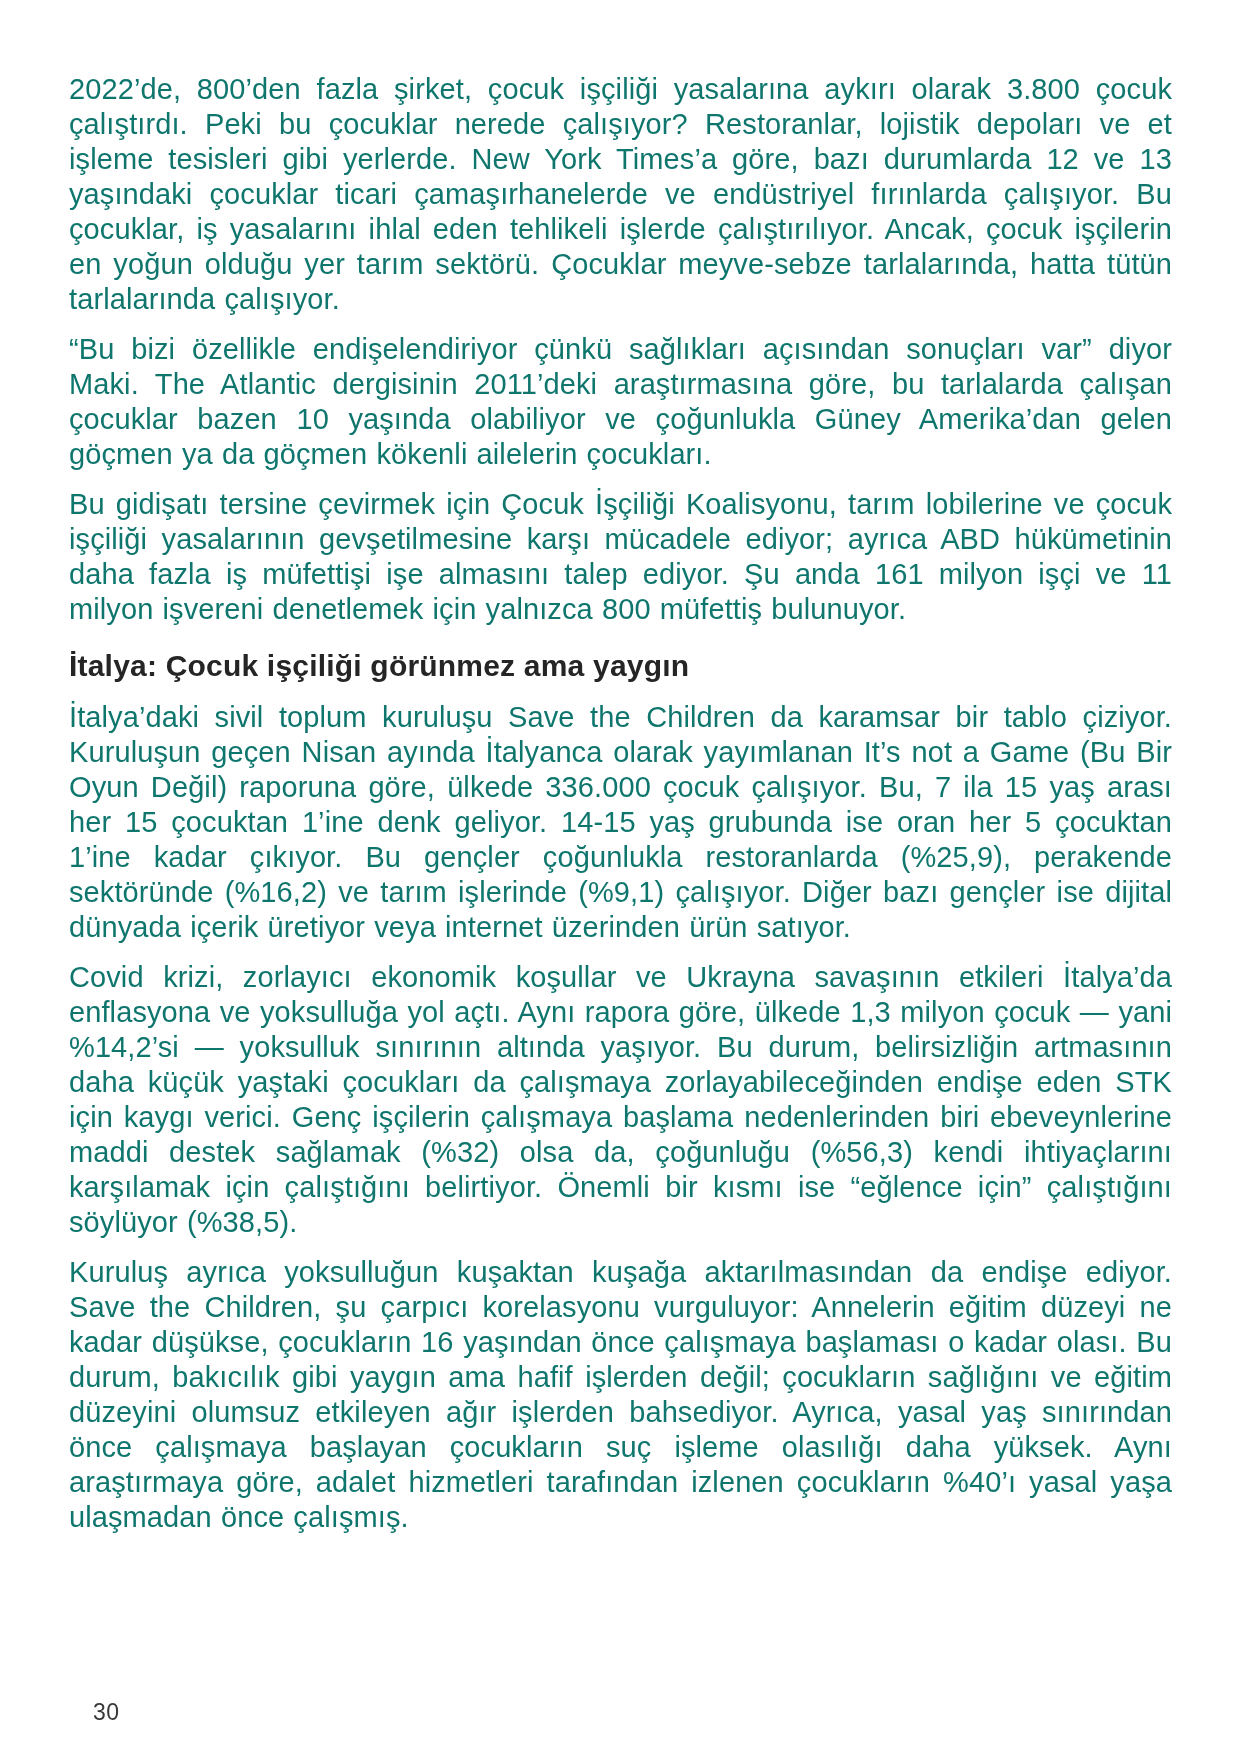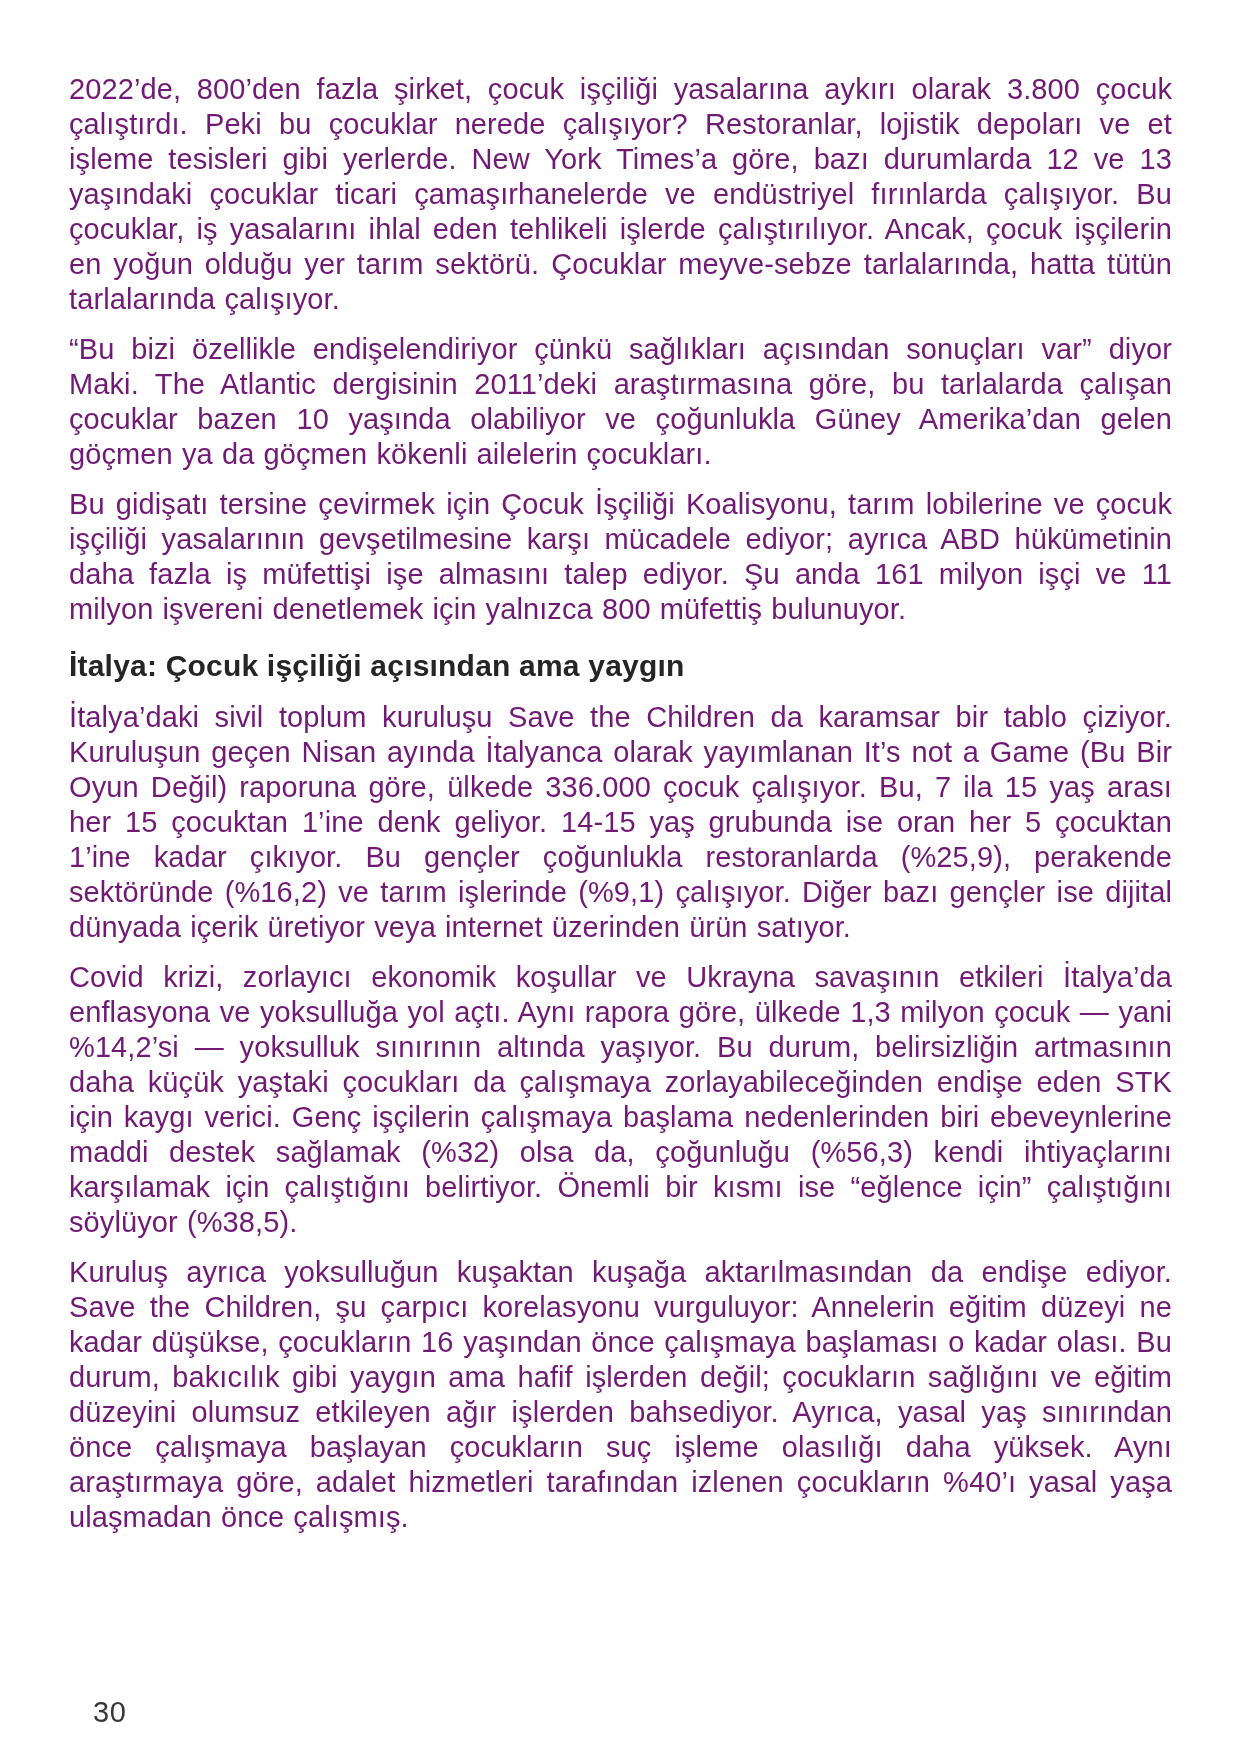--- a/index.html
+++ b/index.html
@@ -24,61 +24,61 @@
     background: #ffffff;
     overflow: hidden;
   }
   .content p {
     margin: 0 0 15px 0;
     font-size: 29px;
     line-height: 35px;
     text-align: justify;
     letter-spacing: 0.1px;
     word-spacing: 1px;
-    color: #701a75;
+    color: #0f766e;
   }
   .content h2 {
     font-size: 30px;
     line-height: 37px;
     font-weight: 700;
     color: #252525;
     margin: 20px 0 16px 0;
     letter-spacing: 0.2px;
     text-align: left;
   }
   .footer {
     position: absolute;
     left: 69px;
     right: 69px;
     bottom: 26px;
     display: flex;
     justify-content: space-between;
     align-items: baseline;
-    font-size: 29px;
+    font-size: 23px;
     line-height: 32px;
     color: #383838;
   }
   .footer .page-num {
     margin-left: 24px;
     letter-spacing: 0.5px;
   }
   .footer .commission {
     letter-spacing: 0.8px;
     text-align: right;
   }
 </style>
 </head>
 <body>
 
 <div class="page">
   <main class="content">
     <p>2022’de, 800’den fazla şirket, çocuk işçiliği yasalarına aykırı olarak 3.800 çocuk çalıştırdı. Peki bu çocuklar nerede çalışıyor? Restoranlar, lojistik depoları ve et işleme tesisleri gibi yerlerde. New York Times’a göre, bazı durumlarda 12 ve 13 yaşındaki çocuklar ticari çamaşırhanelerde ve endüstriyel fırınlarda çalışıyor. Bu çocuklar, iş yasalarını ihlal eden tehlikeli işlerde çalıştırılıyor. Ancak, çocuk işçilerin en yoğun olduğu yer tarım sektörü. Çocuklar meyve-sebze tarlalarında, hatta tütün tarlalarında çalışıyor.</p>
     <p>“Bu bizi özellikle endişelendiriyor çünkü sağlıkları açısından sonuçları var” diyor Maki. The Atlantic dergisinin 2011’deki araştırmasına göre, bu tarlalarda çalışan çocuklar bazen 10 yaşında olabiliyor ve çoğunlukla Güney Amerika’dan gelen göçmen ya da göçmen kökenli ailelerin çocukları.</p>
     <p>Bu gidişatı tersine çevirmek için Çocuk İşçiliği Koalisyonu, tarım lobilerine ve çocuk işçiliği yasalarının gevşetilmesine karşı mücadele ediyor; ayrıca ABD hükümetinin daha fazla iş müfettişi işe almasını talep ediyor. Şu anda 161 milyon işçi ve 11 milyon işvereni denetlemek için yalnızca 800 müfettiş bulunuyor.</p>
-    <h2>İtalya: Çocuk işçiliği açısından ama yaygın</h2>
+    <h2>İtalya: Çocuk işçiliği görünmez ama yaygın</h2>
     <p>İtalya’daki sivil toplum kuruluşu Save the Children da karamsar bir tablo çiziyor. Kuruluşun geçen Nisan ayında İtalyanca olarak yayımlanan It’s not a Game (Bu Bir Oyun Değil) raporuna göre, ülkede 336.000 çocuk çalışıyor. Bu, 7 ila 15 yaş arası her 15 çocuktan 1’ine denk geliyor. 14-15 yaş grubunda ise oran her 5 çocuktan 1’ine kadar çıkıyor. Bu gençler çoğunlukla restoranlarda (%25,9), perakende sektöründe (%16,2) ve tarım işlerinde (%9,1) çalışıyor. Diğer bazı gençler ise dijital dünyada içerik üretiyor veya internet üzerinden ürün satıyor.</p>
     <p>Covid krizi, zorlayıcı ekonomik koşullar ve Ukrayna savaşının etkileri İtalya’da enflasyona ve yoksulluğa yol açtı. Aynı rapora göre, ülkede 1,3 milyon çocuk — yani %14,2’si — yoksulluk sınırının altında yaşıyor. Bu durum, belirsizliğin artmasının daha küçük yaştaki çocukları da çalışmaya zorlayabileceğinden endişe eden STK için kaygı verici. Genç işçilerin çalışmaya başlama nedenlerinden biri ebeveynlerine maddi destek sağlamak (%32) olsa da, çoğunluğu (%56,3) kendi ihtiyaçlarını karşılamak için çalıştığını belirtiyor. Önemli bir kısmı ise “eğlence için” çalıştığını söylüyor (%38,5).</p>
     <p>Kuruluş ayrıca yoksulluğun kuşaktan kuşağa aktarılmasından da endişe ediyor. Save the Children, şu çarpıcı korelasyonu vurguluyor: Annelerin eğitim düzeyi ne kadar düşükse, çocukların 16 yaşından önce çalışmaya başlaması o kadar olası. Bu durum, bakıcılık gibi yaygın ama hafif işlerden değil; çocukların sağlığını ve eğitim düzeyini olumsuz etkileyen ağır işlerden bahsediyor. Ayrıca, yasal yaş sınırından önce çalışmaya başlayan çocukların suç işleme olasılığı daha yüksek. Aynı araştırmaya göre, adalet hizmetleri tarafından izlenen çocukların %40’ı yasal yaşa ulaşmadan önce çalışmış.</p>
   </main>
 
   <footer class="footer">
     <span class="page-num">30</span>
   </footer>
 </div>
 

